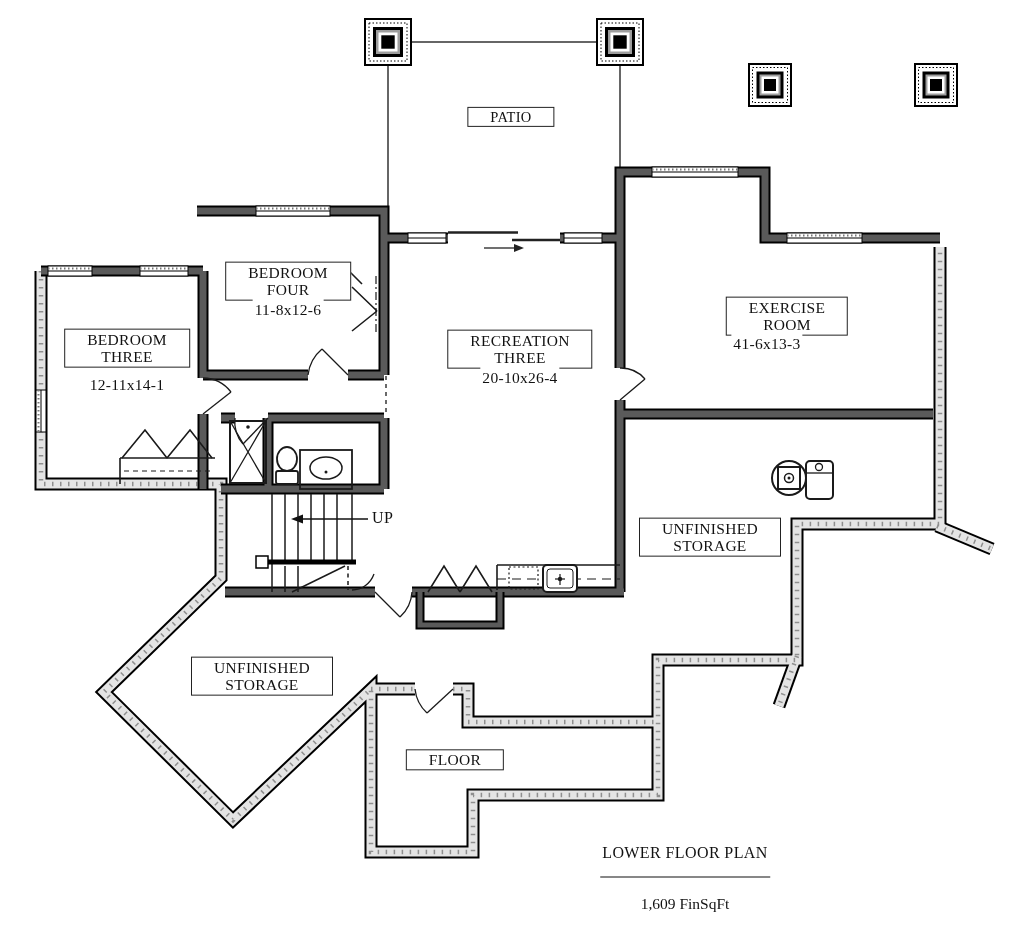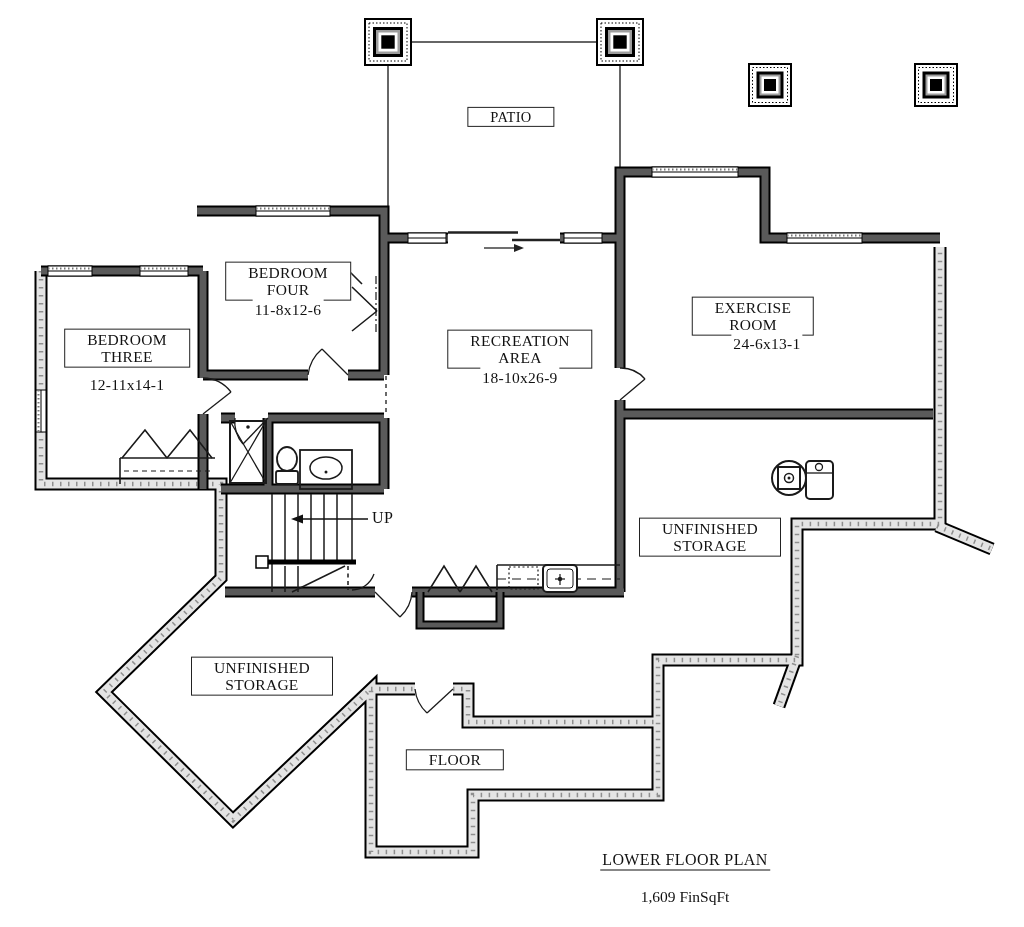--- a/index.html
+++ b/index.html
@@ -8,21 +8,21 @@
   .plan svg{position:absolute;left:0;top:0;}
   .lbl{position:absolute;transform:translate(-50%,-50%);text-align:center;z-index:5;}
   .boxed{border:1.5px solid #222;background:#fff;padding:1px 22px;white-space:pre-line;
          font-size:15.5px;line-height:1.12;letter-spacing:.3px;}
   .dim{font-size:15.5px;letter-spacing:.3px;background:#fff;padding:5px 2px;}
   .up-lbl{position:absolute;left:372px;top:518px;transform:translate(0,-50%);
           font-size:16px;letter-spacing:.5px;z-index:5;}
   .title-wrap{position:absolute;left:685px;top:878px;transform:translate(-50%,-50%);
               text-align:center;z-index:5;}
   .title-main{font-size:16px;letter-spacing:.4px;border-bottom:1.5px solid #111;
-              padding:0 2px 1px 2px;display:inline-block;}
+              padding:0 2px 15px 2px;display:inline-block;}
   .title-sub{font-size:15.5px;margin-top:17px;}
 </style>
 </head>
 <body>
 
 <div class="plan">
 
 <svg width="1024" height="927" viewBox="0 0 1024 927">
   <defs>
     <path id="f1" d="M41,271 L41,484 L221,484 L221,578 L104,692 L233,820 L371,689 L371,852 L473,852 L473,795 L658,795 L658,660 L797,660 L797,524 L940,524 L940,247"></path>
@@ -297,26 +297,26 @@
 
 <div class="lbl boxed" style="left:288px;top:281px;">BEDROOM
 FOUR</div>
 <div class="lbl dim" style="left:288px;top:310px;">11-8x12-6</div>
 
 <div class="lbl boxed" style="left:127px;top:348px;">BEDROOM
 THREE</div>
 <div class="lbl dim" style="left:127px;top:385px;">12-11x14-1</div>
 
 <div class="lbl boxed" style="left:520px;top:349px;">RECREATION
-AREA</div>
-<div class="lbl dim" style="left:520px;top:378px;">18-10x26-9</div>
-
-<div class="lbl boxed" style="left:753px;top:316px;">EXERCISE
+THREE</div>
+<div class="lbl dim" style="left:520px;top:378px;">20-10x26-4</div>
+
+<div class="lbl boxed" style="left:787px;top:316px;">EXERCISE
 ROOM</div>
-<div class="lbl dim" style="left:767px;top:344px;">24-6x13-1</div>
+<div class="lbl dim" style="left:767px;top:344px;">41-6x13-3</div>
 
 <div class="lbl boxed" style="left:710px;top:537px;">UNFINISHED
 STORAGE</div>
 
 <div class="lbl boxed" style="left:262px;top:676px;">UNFINISHED
 STORAGE</div>
 
 <div class="lbl boxed" style="left:455px;top:760px;">FLOOR</div>
 
 <div class="up-lbl">UP</div>

